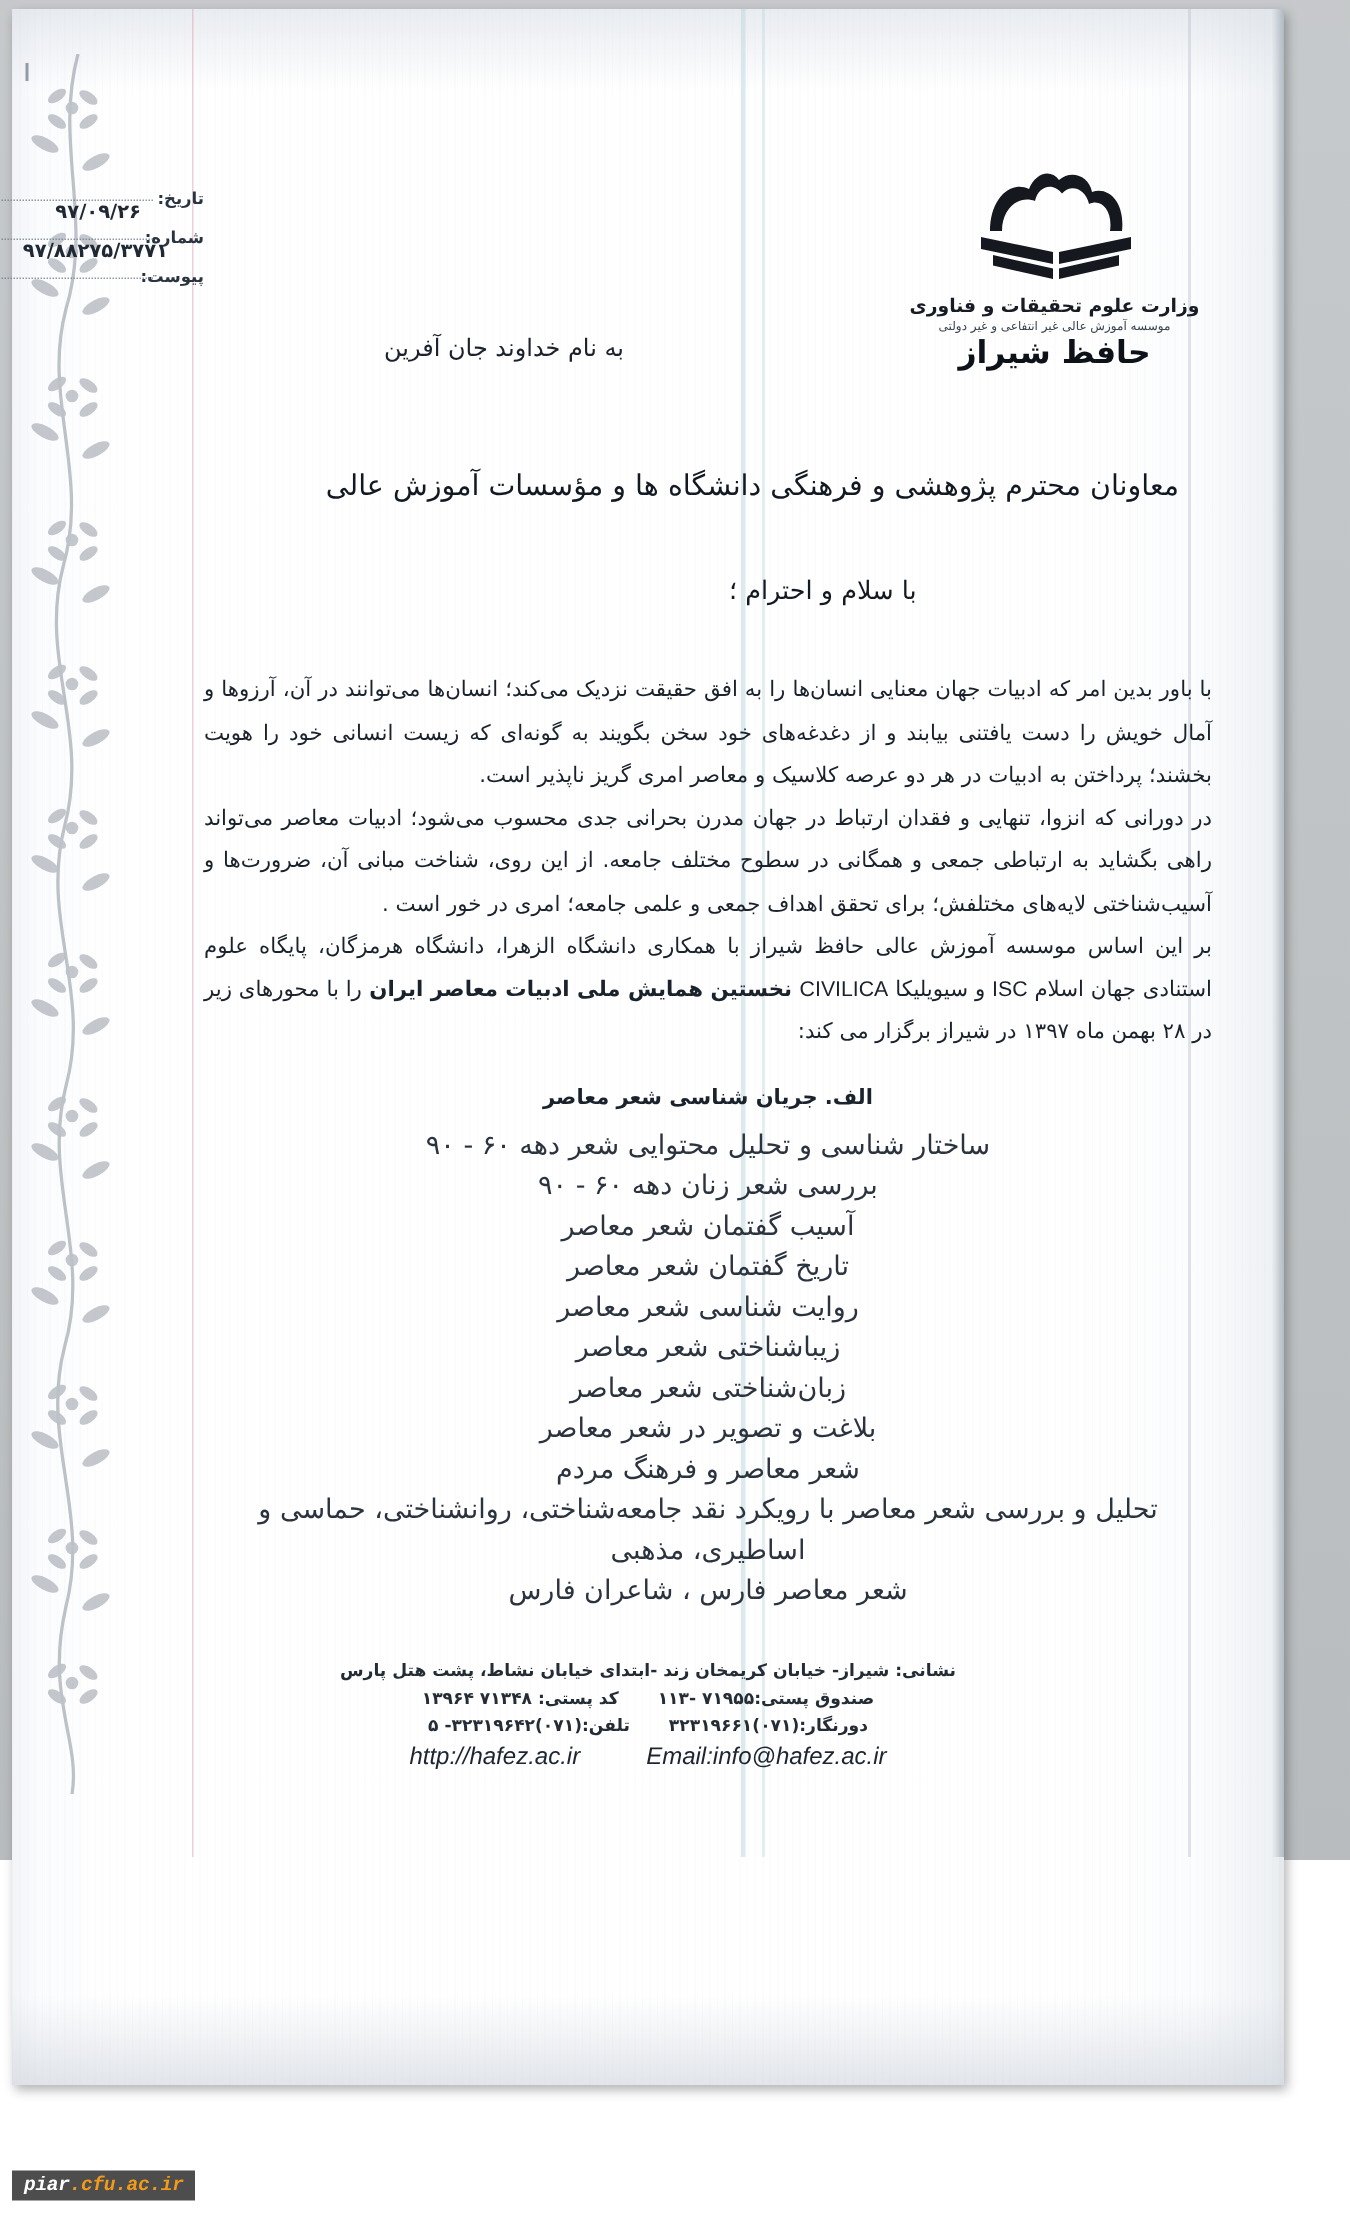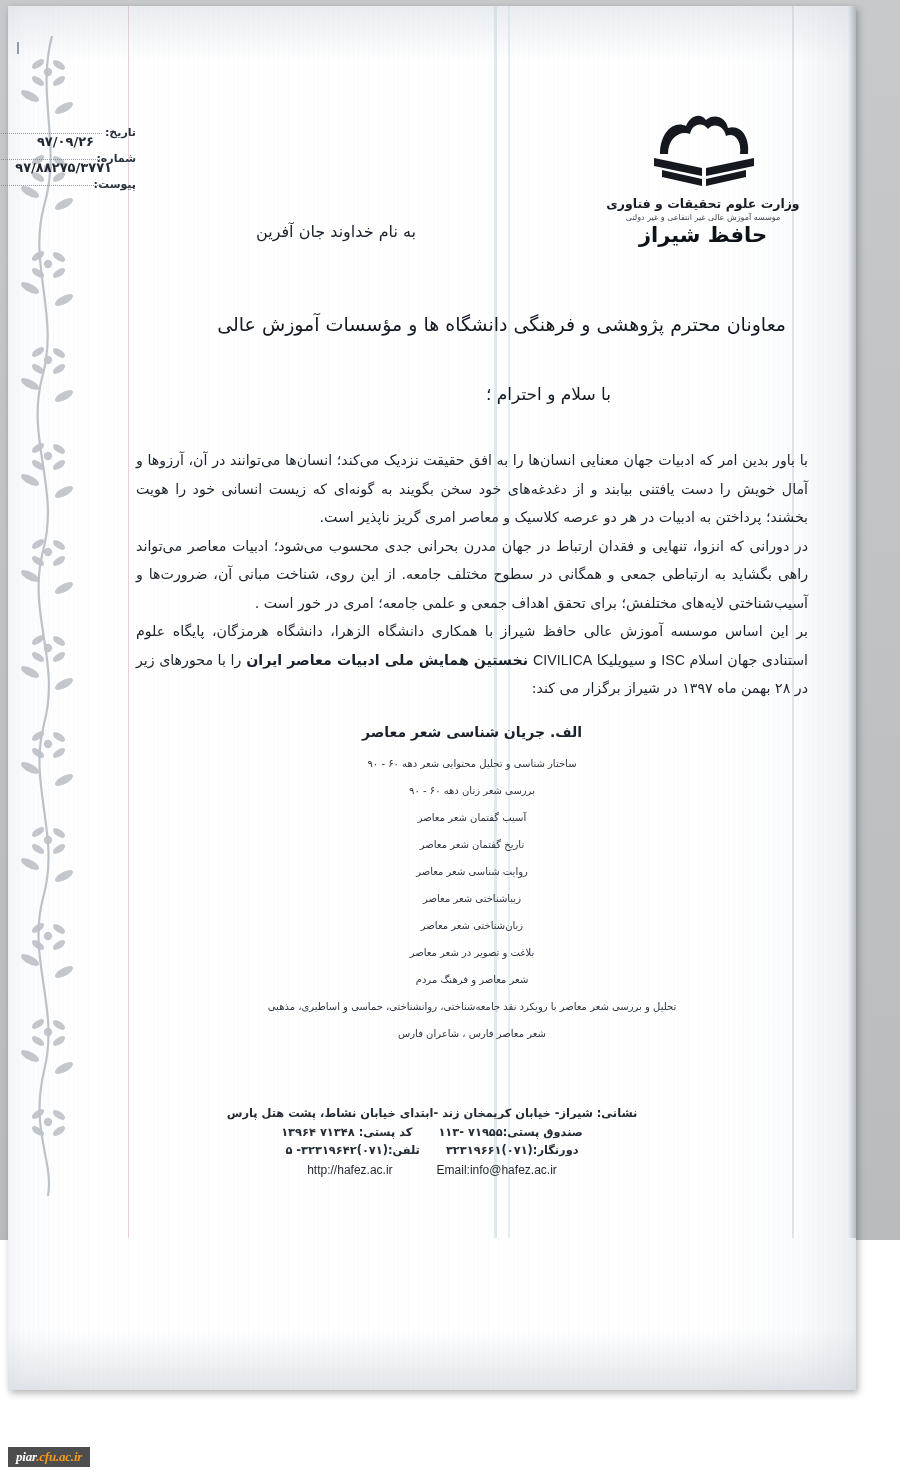--- a/index.html
+++ b/index.html
@@ -217,21 +217,21 @@
     direction: rtl;
     color: #1a222c;
   }
   .topics-heading {
     font-size: 14px;
     font-weight: 700;
     text-align: center;
     margin-bottom: 10px;
   }
   .topic-item {
-    font-size: 10px;
+    font-size: 18px;
     line-height: 27px;
     text-align: center;
     color: #2b333e;
   }
 
   
   .footer-contact {
     position: absolute;
     right: 0;
     left: 0;
@@ -254,33 +254,34 @@
     line-height: 18.5px;
     font-weight: 700;
   }
   .fc-web {
     margin-top: 3px;
     display: flex;
     justify-content: center;
     gap: 44px;
     direction: ltr;
     font-family: "Liberation Sans", sans-serif;
-    font-size: 12px;
+    font-size: 16px;
     color: #1d2630;
     font-weight: 400;
+    font-style: italic;
   }
 
   
   .watermark {
     position: absolute;
     left: 8px;
     top: 1447px;
     background: #4d4d4d;
     padding: 3px 8px 4px 8px;
-    font-family: Liberation Serif, serif;
+    font-family: Liberation Mono, monospace;
     font-size: 13px;
     font-weight: 700;
     font-style: italic;
     direction: ltr;
     line-height: 1;
     letter-spacing: -0.2px;
   }
   .wm-a { color: #ffffff; }
   .wm-b { color: #f29a1b; }
 

